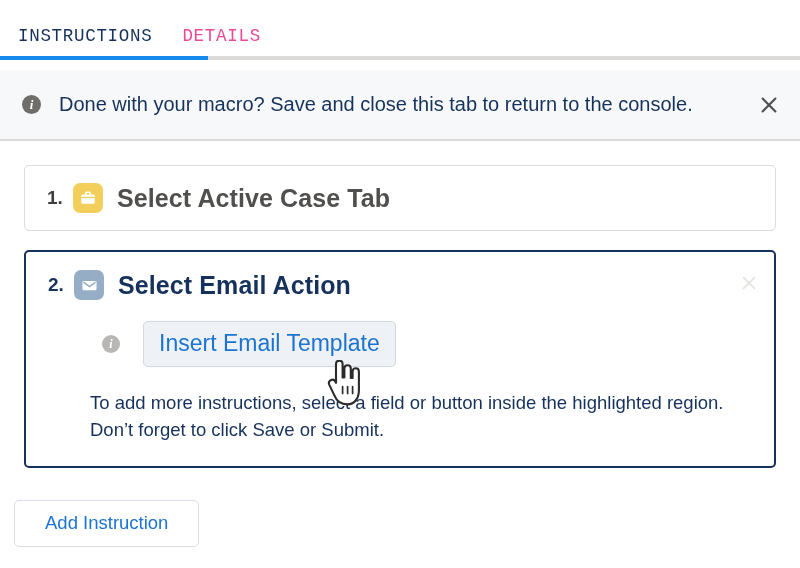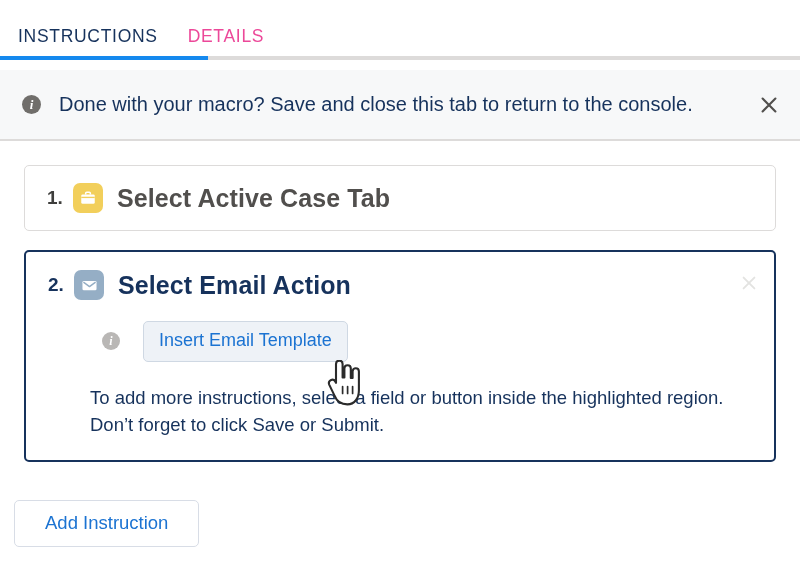--- a/index.html
+++ b/index.html
@@ -33,20 +33,21 @@
     box-sizing: border-box;
   }
   .tab {
     font-size: 17.5px;
     letter-spacing: 0.7px;
     padding: 0 14px 0 0;
     height: 40px;
     line-height: 56px;
     cursor: pointer;
     user-select: none;
+    font-family: Liberation Mono, monospace;
   }
   .tab.active {
     color: #16325c;
     font-weight: 400;
   }
   .tab.inactive {
     color: #ec4899;
     margin-left: 16px;
   }
   .tabrail {
@@ -210,21 +211,21 @@
     font-style: italic;
     font-family: "Liberation Serif", serif;
     display: flex;
     align-items: center;
     justify-content: center;
     flex: 0 0 auto;
     line-height: 1;
   }
   .btn {
     font-family: "Liberation Sans", sans-serif;
-    font-size: 18px;
+    font-size: 23px;
     color: #1b73d2;
     background: #ffffff;
     border: 1px solid #d8dde6;
     border-radius: 5px;
     padding: 9px 15px 10px 15px;
     cursor: pointer;
     line-height: 1.1;
     white-space: nowrap;
   }
   .btn-hover {

